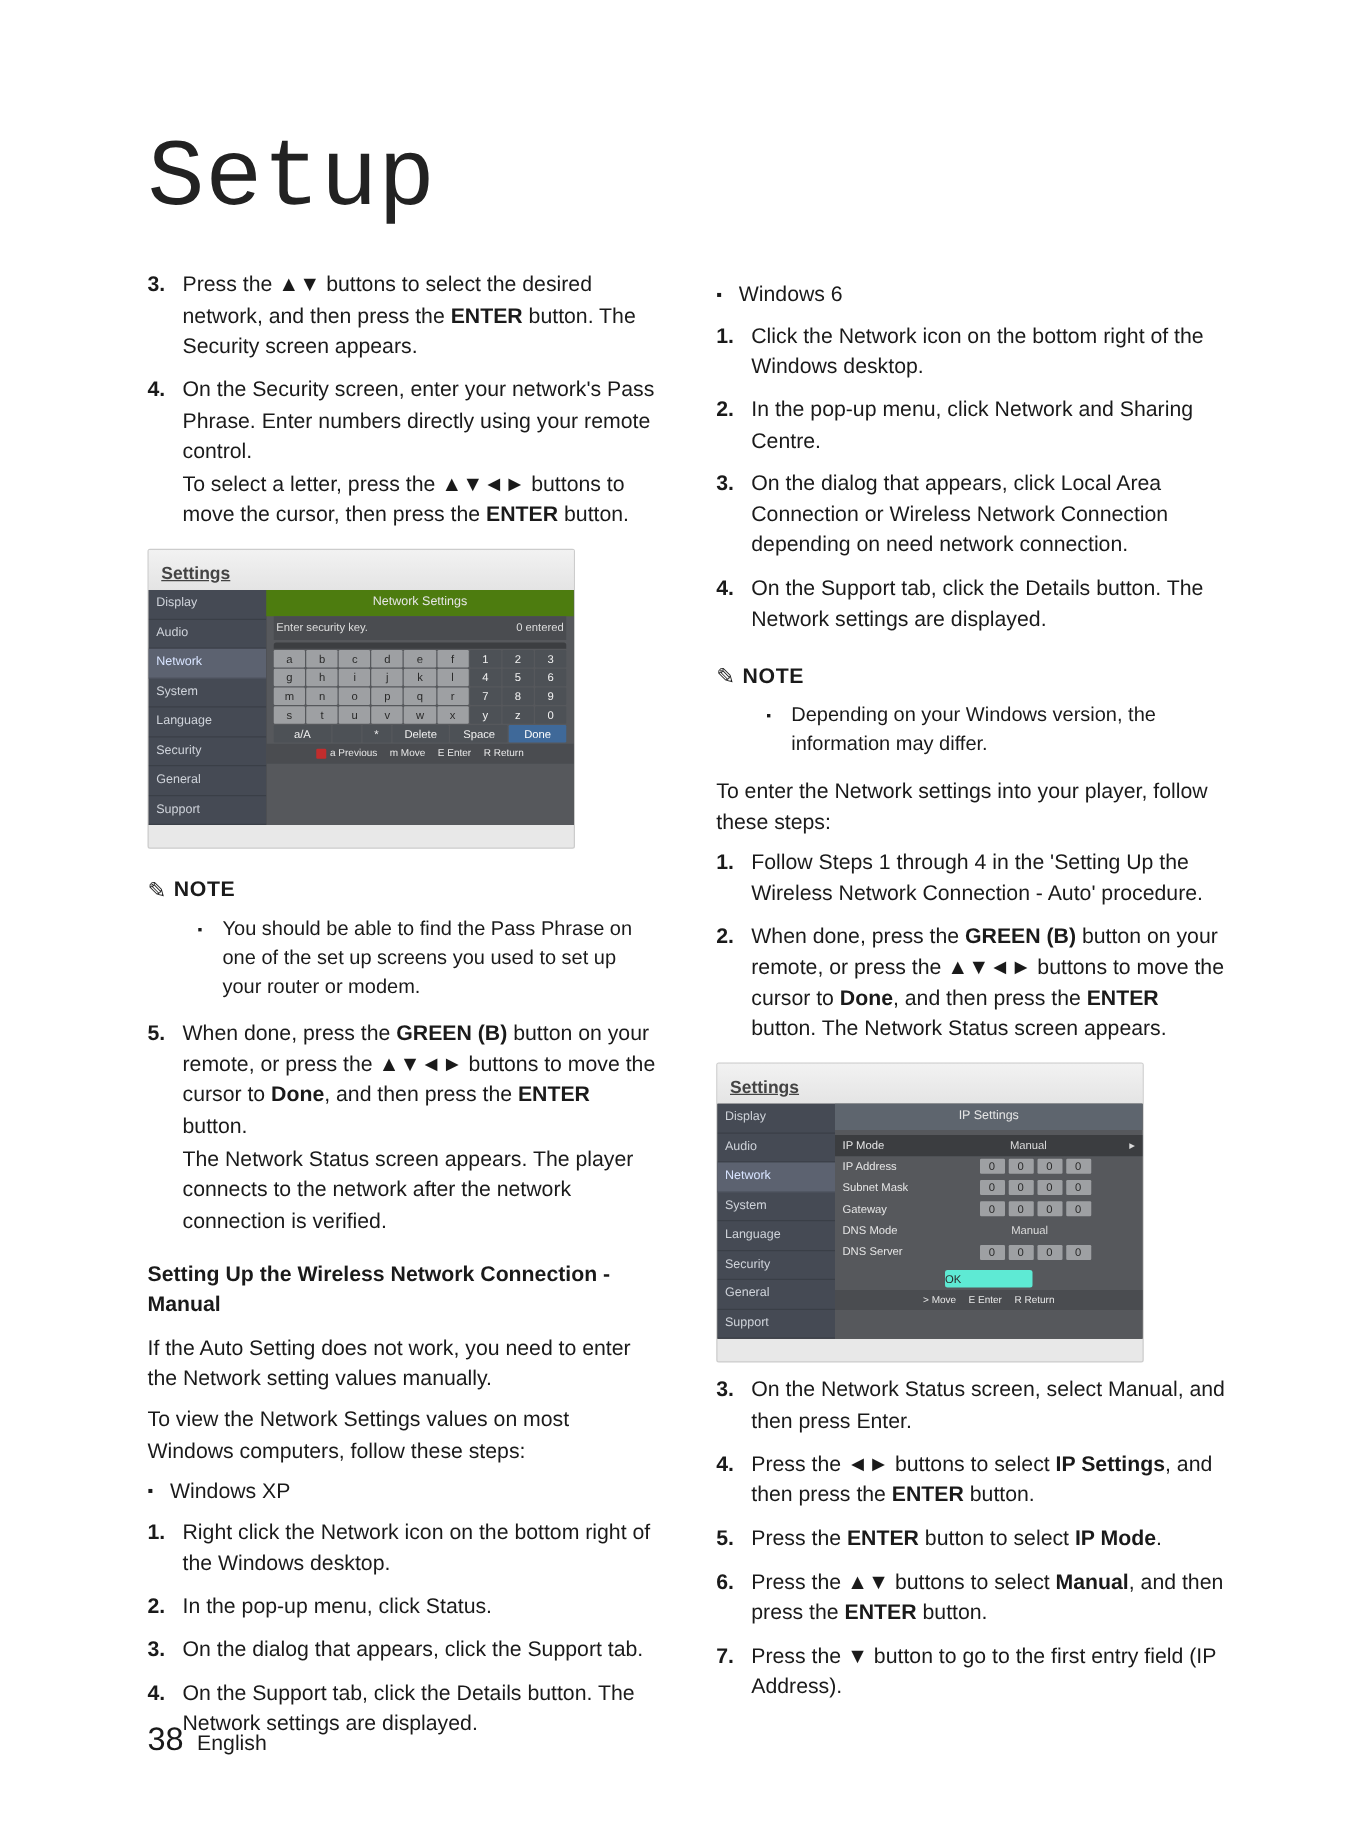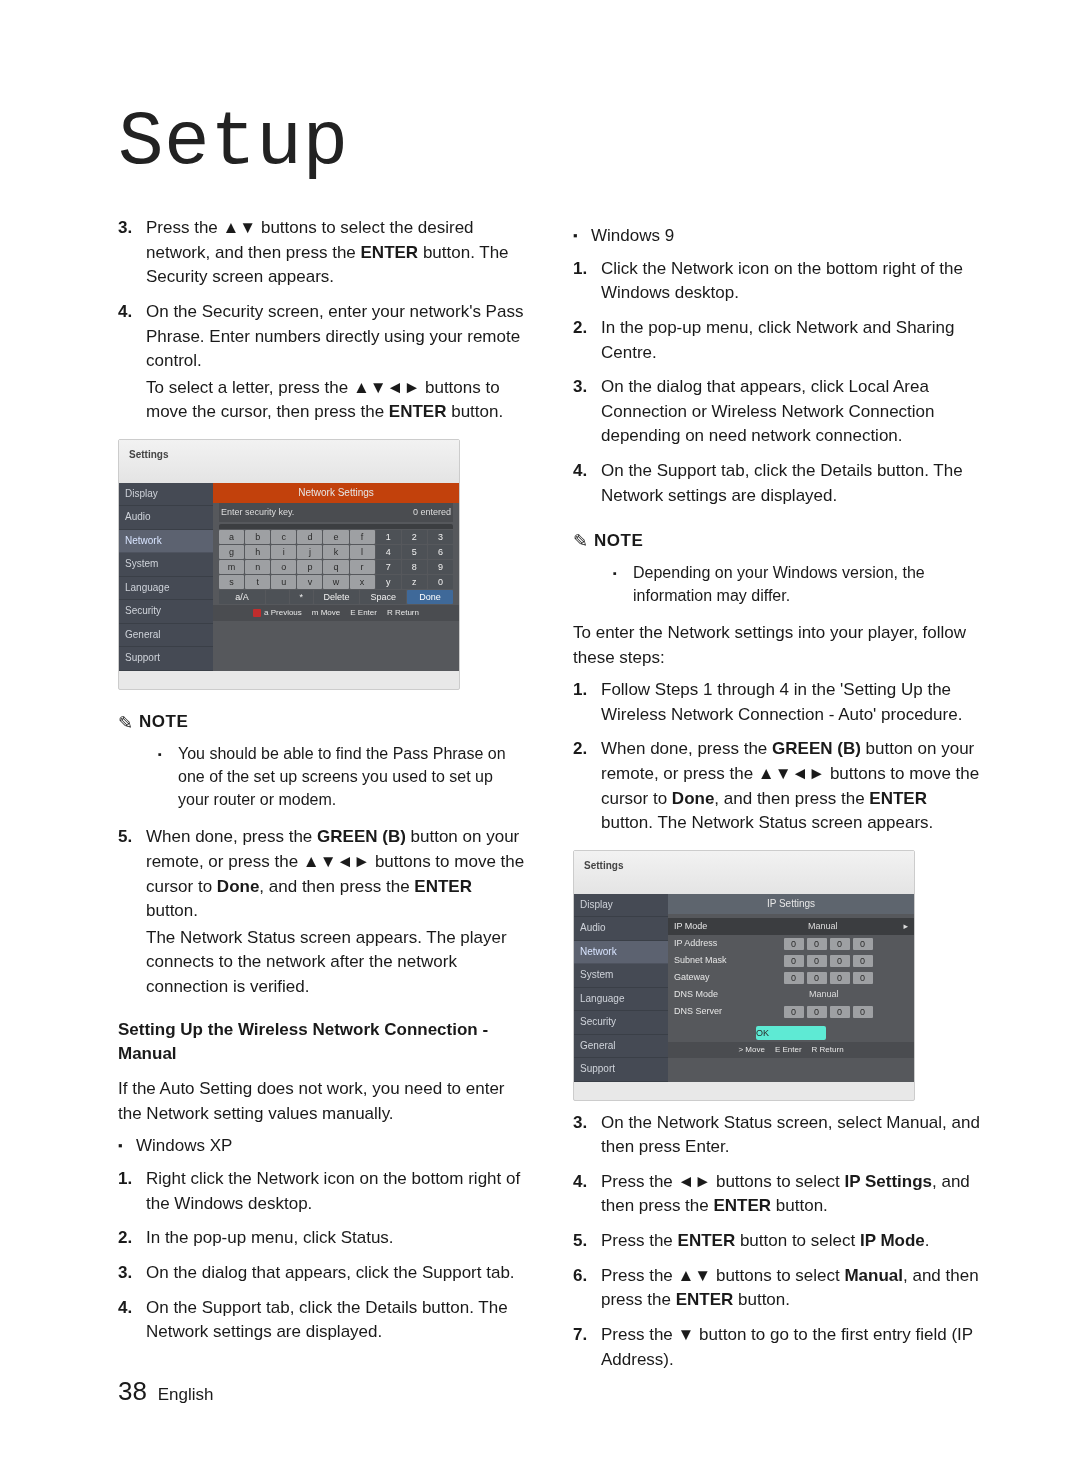--- a/index.html
+++ b/index.html
@@ -99,25 +99,26 @@
   
   .ui-panel {
     width: 340px;
     margin: 14px 0 10px 0;
     background: #e8e8e8;
     border: 1px solid #ccc;
     border-radius: 2px;
     padding-bottom: 18px;
   }
   .ui-panel .titlebar {
-    font-size: 10px;
+    font-size: 14px;
     font-weight: 700;
     color: #444;
-    padding: 8px 10px 20px 10px;
+    padding: 8px 10px 4px 10px;
     background: linear-gradient(#f2f2f2, #e4e4e4);
+    text-decoration: underline;
   }
   .ui-body {
     display: flex;
     background: #2f2f2f;
   }
   .ui-side {
     width: 94px;
     background: #454a54;
     font-size: 10px;
     color: #cfd3da;
@@ -134,21 +135,21 @@
     flex: 1;
     background: #56585c;
     position: relative;
     padding: 0 6px 6px 6px;
   }
   .ui-main .hdr {
     text-align: center;
     font-size: 10px;
     color: #e6e6e6;
     padding: 3px 0;
-    background: #c2410c;
+    background: #4d7c0f;
     margin: 0 -6px 0 -6px;
   }
   .ui-main .row {
     display: flex;
     justify-content: space-between;
     font-size: 9px;
     color: #ddd;
     padding: 3px 2px;
     background: #4a4c50;
   }
@@ -386,20 +387,21 @@
       <div class="step">
         <div class="num">5.</div>
         <div class="txt">
           <span>When done, press the </span><b>GREEN (B)</b><span> button on your remote, or press the </span><span>▲▼◄►</span><span> buttons to move the cursor to </span><b>Done</b><span>, and then press the </span><b>ENTER</b><span> button.</span>
           <span class="sub">The Network Status screen appears. The player connects to the network after the network connection is verified.</span>
         </div>
       </div>
 
       <div class="section-head">Setting Up the Wireless Network Connection - Manual</div>
       <div class="para">If the Auto Setting does not work, you need to enter the Network setting values manually.</div>
+      <div class="para">To view the Network Settings values on most Windows computers, follow these steps:</div>
 
       <div class="bullet-item">
         <div class="b">▪</div>
         <div class="txt">Windows XP</div>
       </div>
 
       <div class="step">
           <div class="num">1.</div>
           <div class="txt">Right click the Network icon on the bottom right of the Windows desktop.</div>
         </div>
@@ -414,21 +416,21 @@
       <div class="step">
           <div class="num">4.</div>
           <div class="txt">On the Support tab, click the Details button. The Network settings are displayed.</div>
         </div>
     </div>
 
     <div class="col">
 
       <div class="bullet-item">
         <div class="b">▪</div>
-        <div class="txt">Windows 9</div>
+        <div class="txt">Windows 6</div>
       </div>
 
       <div class="step">
           <div class="num">1.</div>
           <div class="txt">Click the Network icon on the bottom right of the Windows desktop.</div>
         </div>
       <div class="step">
           <div class="num">2.</div>
           <div class="txt">In the pop-up menu, click Network and Sharing Centre.</div>
         </div>

